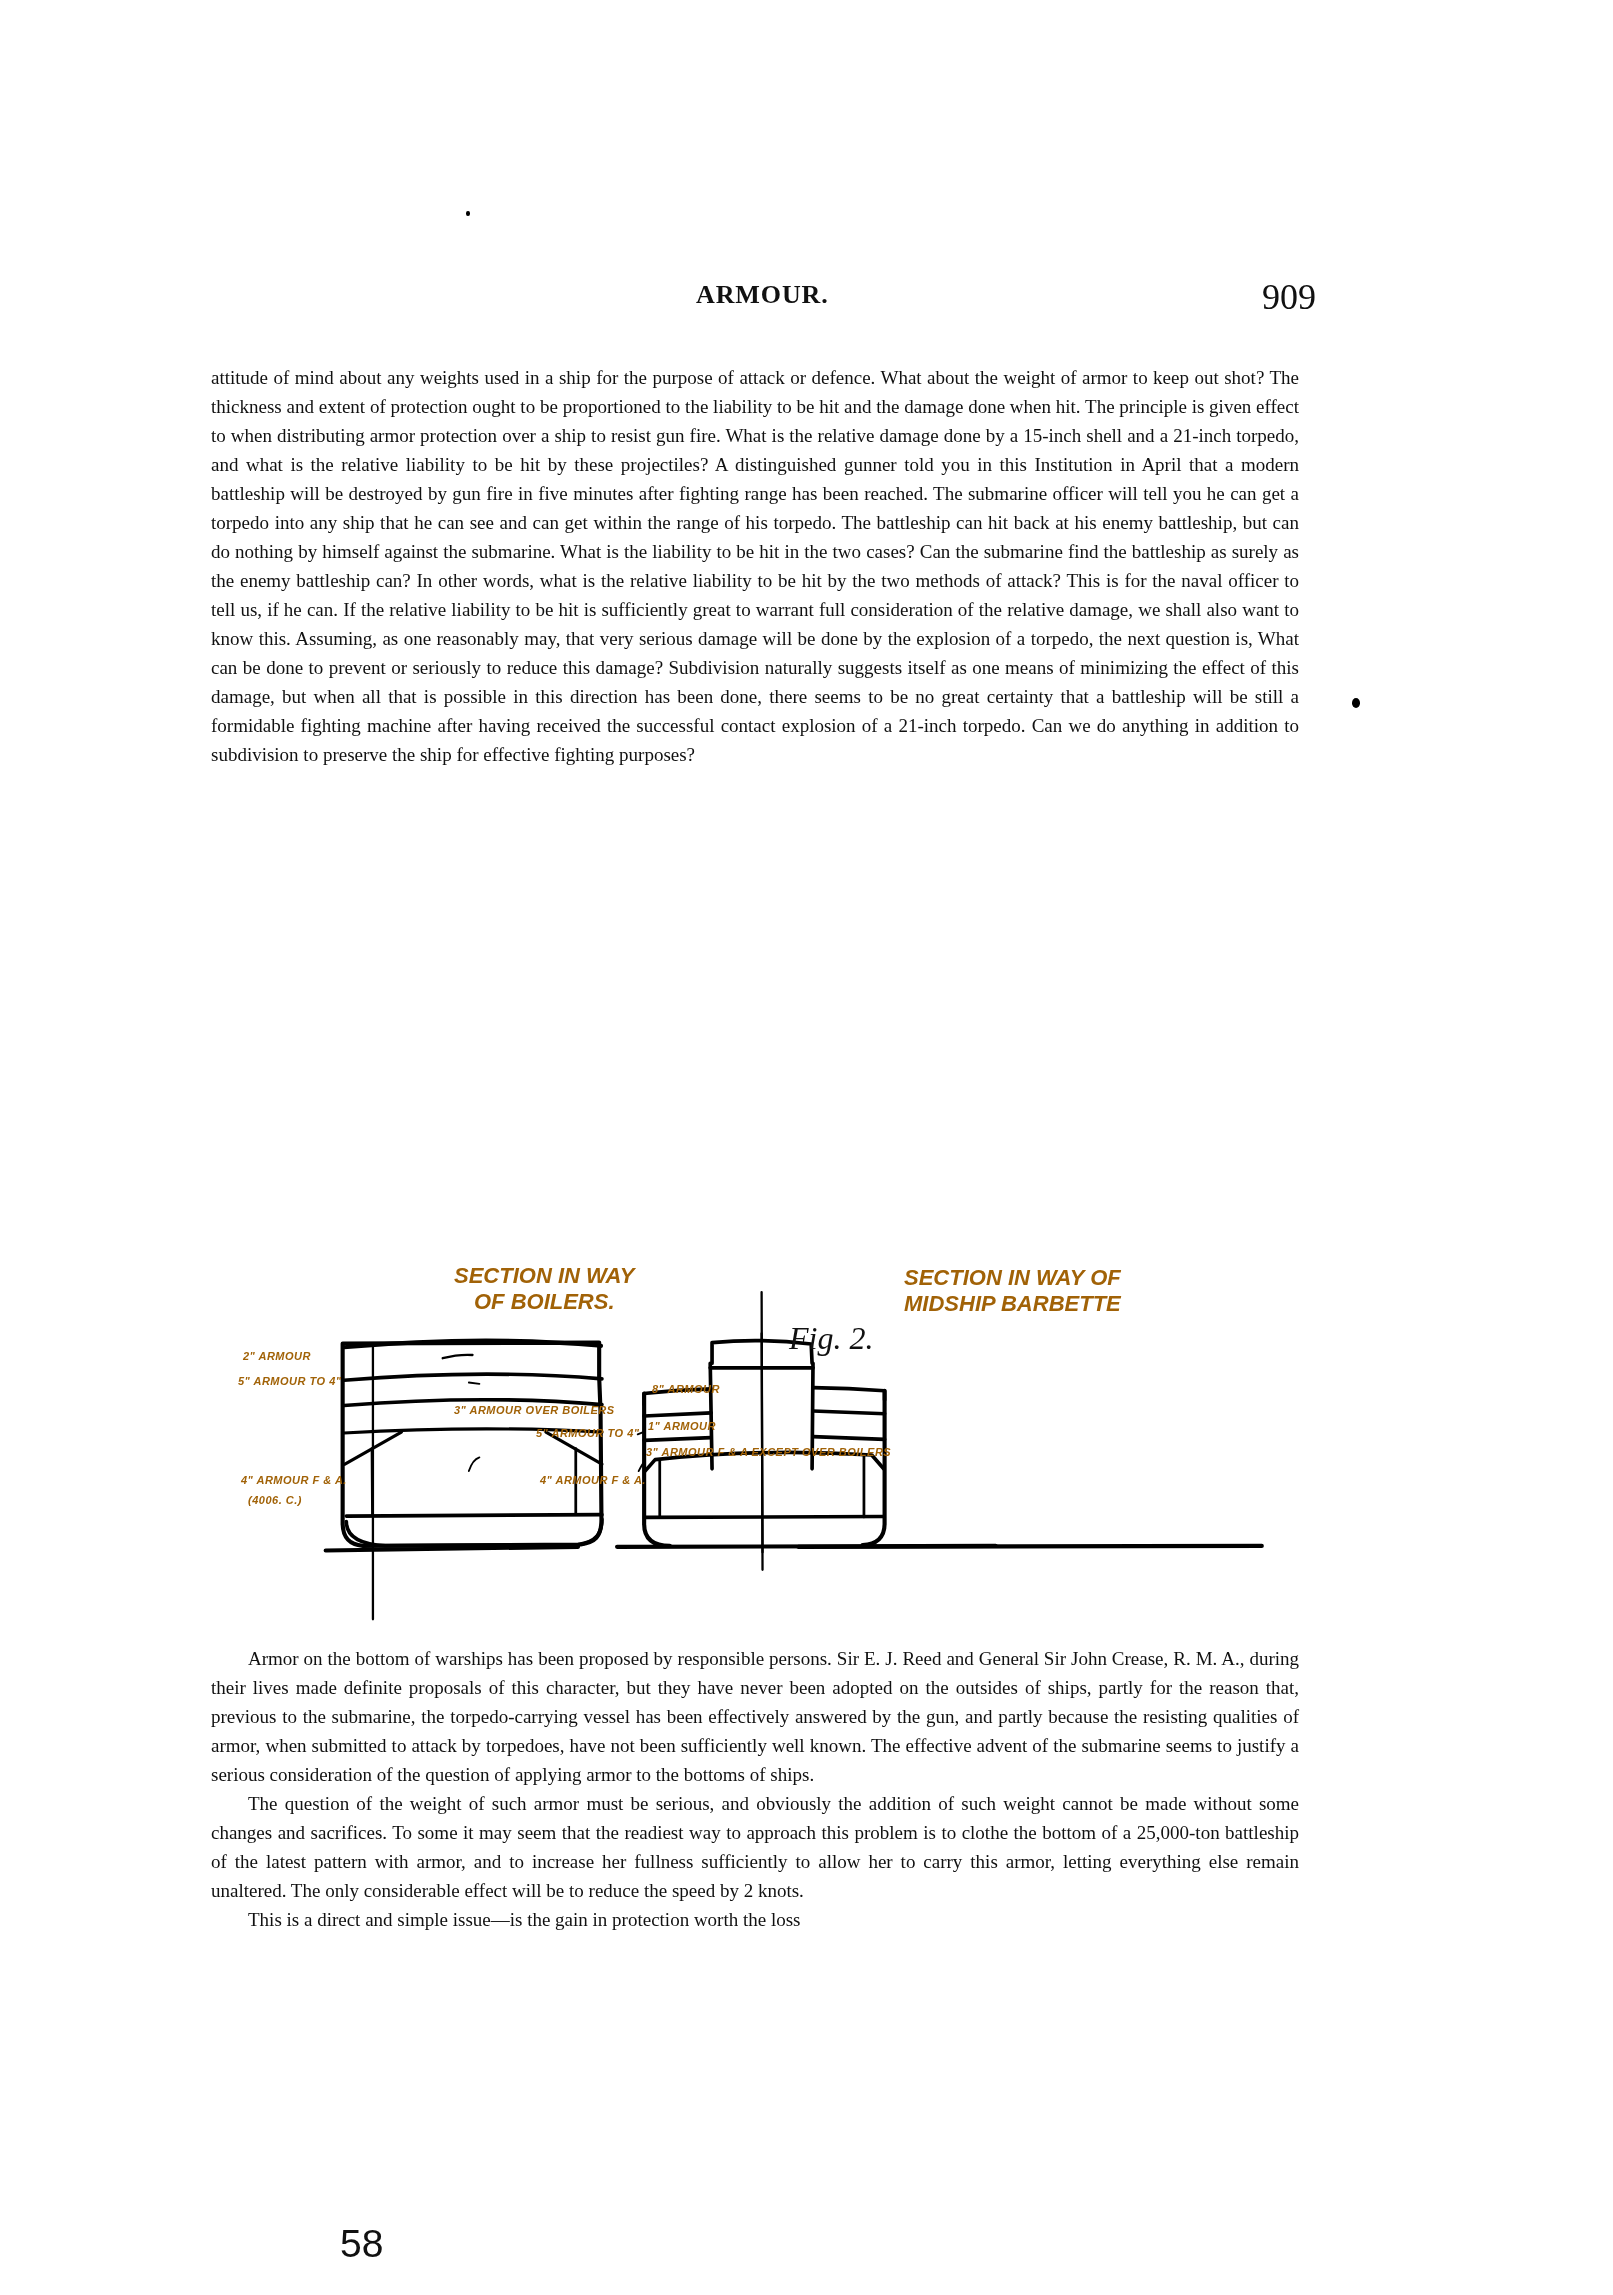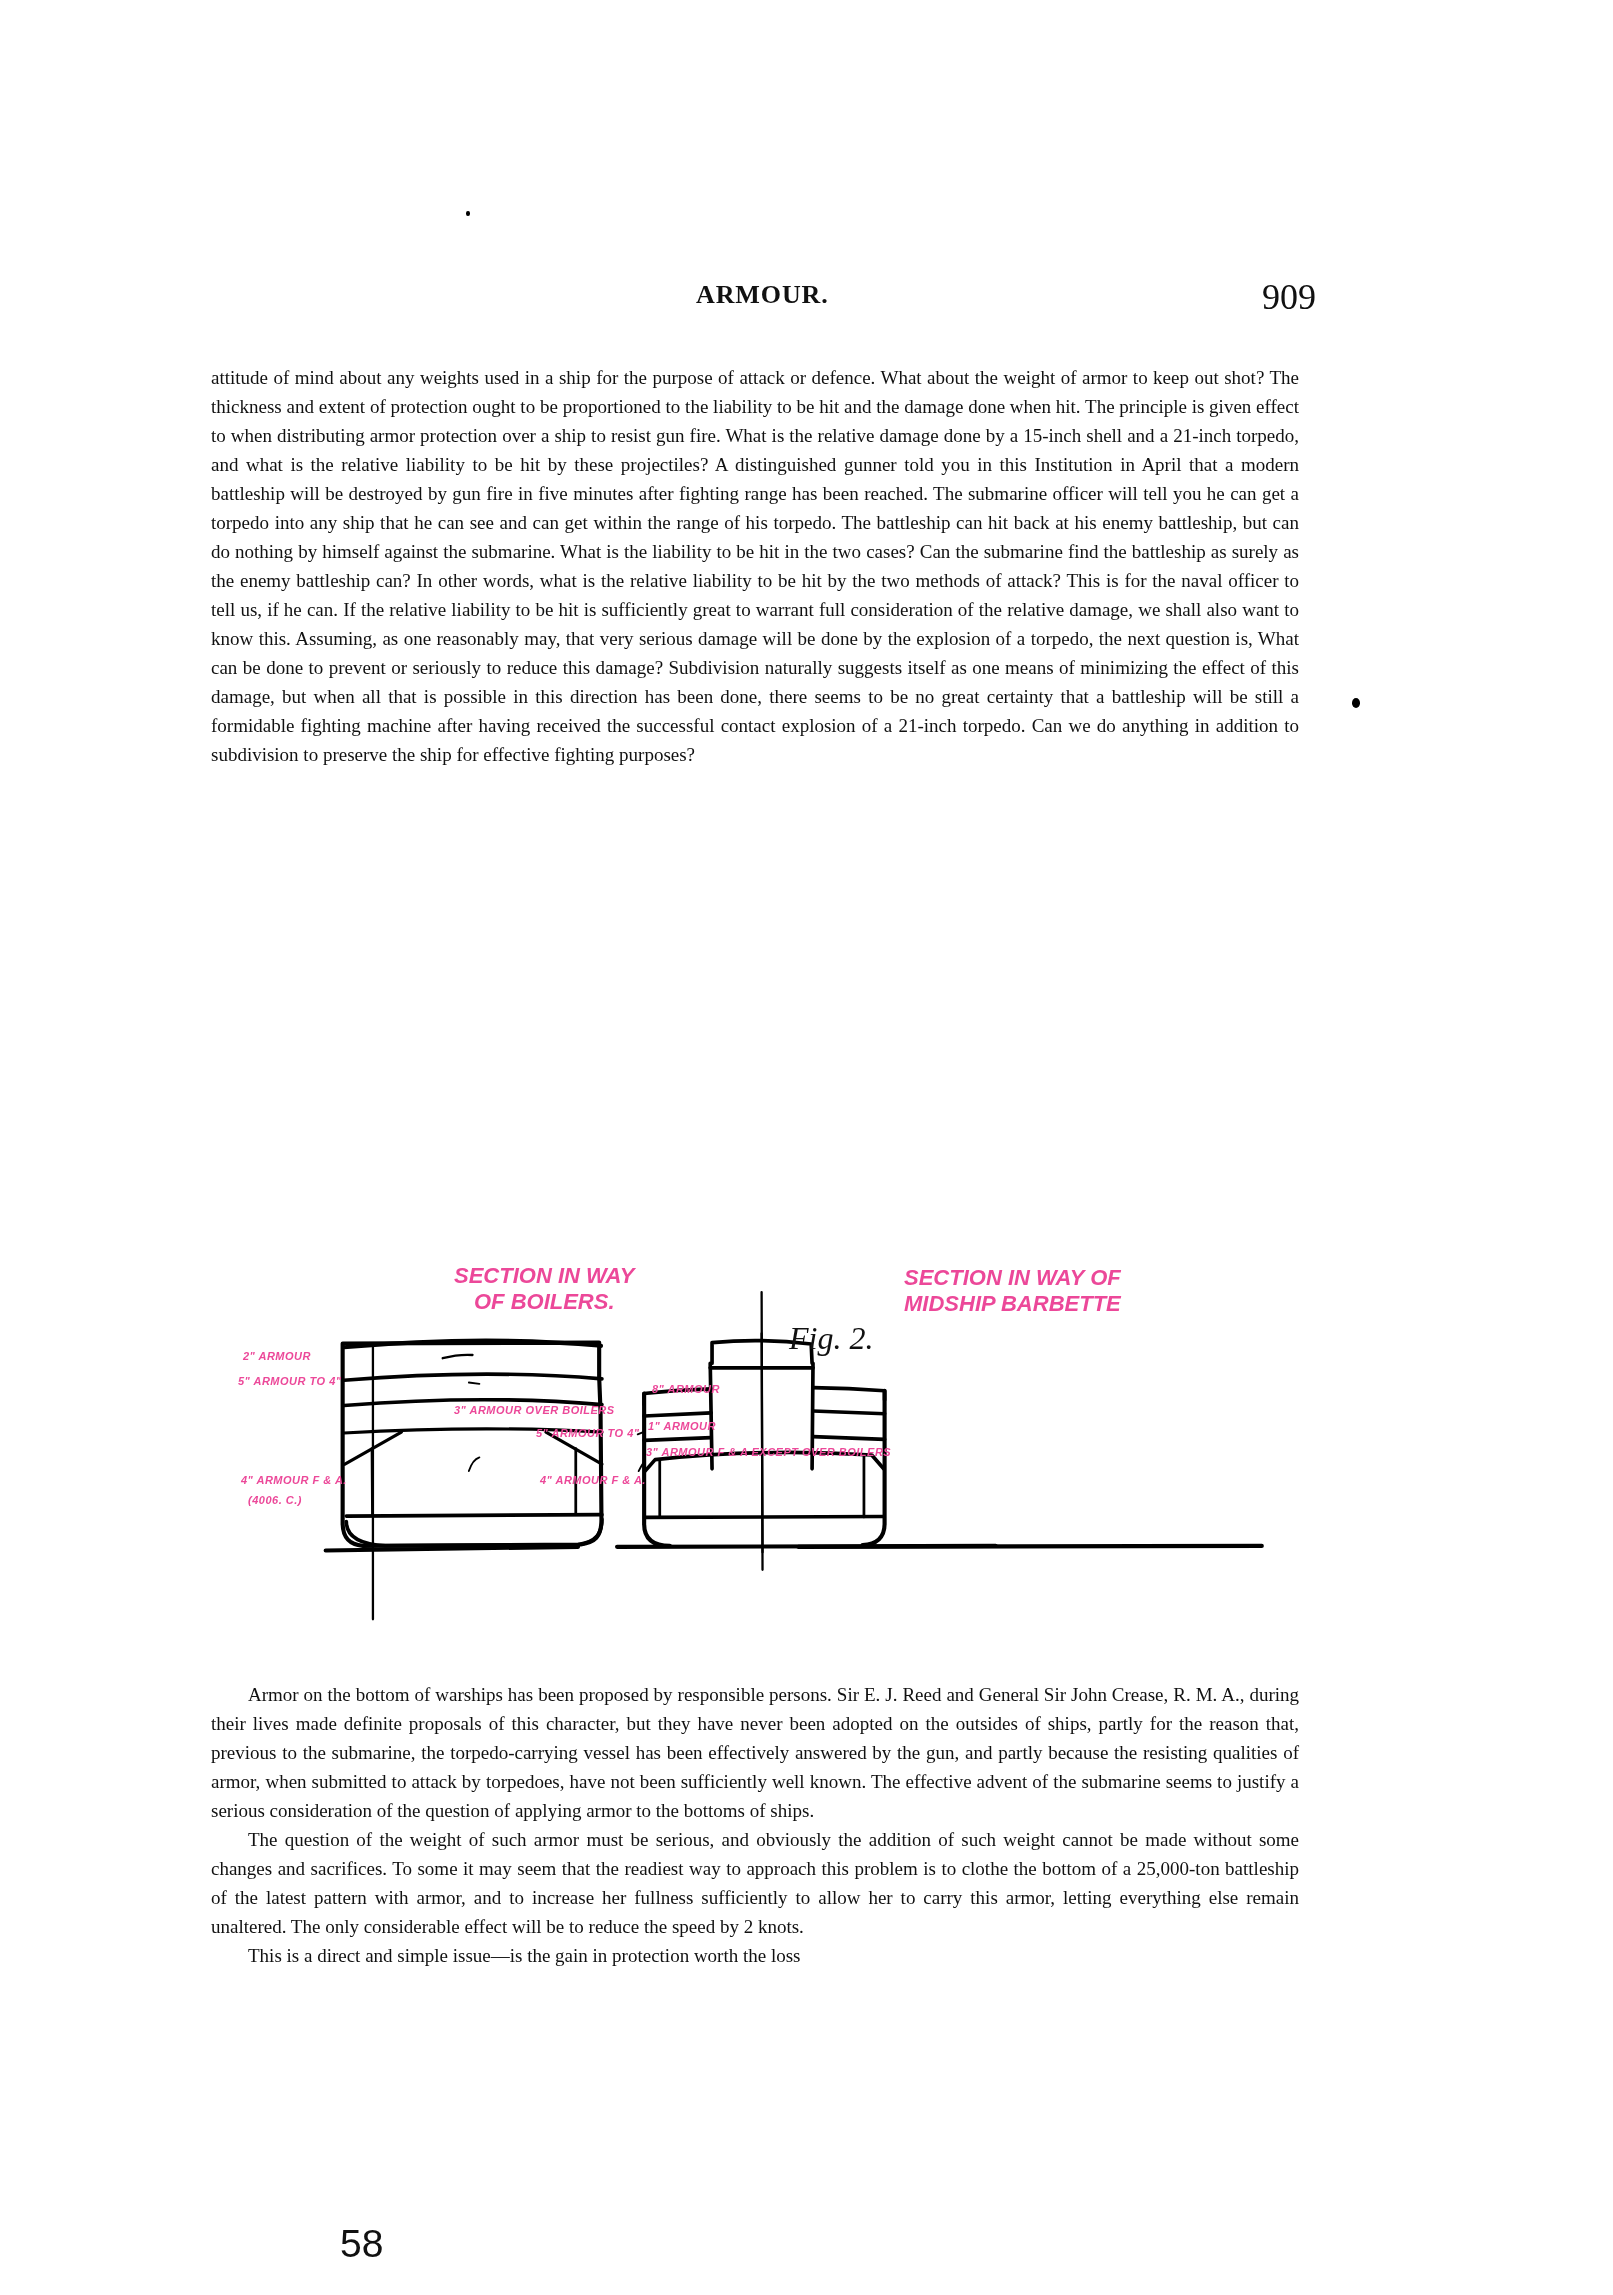--- a/index.html
+++ b/index.html
@@ -5,24 +5,24 @@
   html, body { margin: 0; padding: 0; background: #ffffff; }
   body { width: 1613px; height: 2572px; position: relative; overflow: hidden; color: #111; }
   .page { position: absolute; left: 0; top: 0; width: 1613px; height: 2572px; }
   .running-head { position: absolute; top: 280px; left: 0; width: 1613px; height: 46px; }
   .head-title { position: absolute; left: 696px; top: 0; font-family: "Liberation Serif", serif; font-weight: bold; font-size: 26px; letter-spacing: 0.9px; }
   .head-page { position: absolute; left: 1262px; top: -3.7px; font-family: "Liberation Serif", serif; font-size: 36px; }
   .body-text { position: absolute; left: 211px; width: 1088px; font-family: "Liberation Serif", serif; font-size: 19px; line-height: 29px; text-align: justify; text-align-last: left; }
   .body-text p { margin: 0; }
   .body-text p.indent { text-indent: 37px; }
   #text-top { top: 363px; }
-  #text-bottom { top: 1680px; font-family: Liberation Serif, serif; }
+  #text-bottom { top: 1644px; font-family: Liberation Serif, serif; }
   .figure { position: absolute; left: 321px; top: 1221px; width: 973px; height: 413px; }
   .figure svg { position: absolute; left: 0; top: 0; }
-  .fig-label { position: absolute; font-family: "Liberation Sans", sans-serif; font-weight: bold; font-style: italic; color: #ec4899; white-space: nowrap; }
+  .fig-label { position: absolute; font-family: "Liberation Sans", sans-serif; font-weight: bold; font-style: italic; color: #a16207; white-space: nowrap; }
   .fig-title { font-size: 22px; line-height: 26px; text-align: center; }
   .fig-small { font-size: 11px; letter-spacing: 0.5px; }
   .fig-num { position: absolute; font-family: "Liberation Serif", serif; font-style: italic; font-size: 32px; }
   .folio { position: absolute; left: 340px; top: 2222px; font-family: Liberation Sans, sans-serif; font-size: 39px; }
   .footer-left { position: absolute; left: 288px; top: 2488px; height: 64px; }
   .speck { position: absolute; background: #000; border-radius: 50%; }
 </style>
 </head>
 <body>
 

